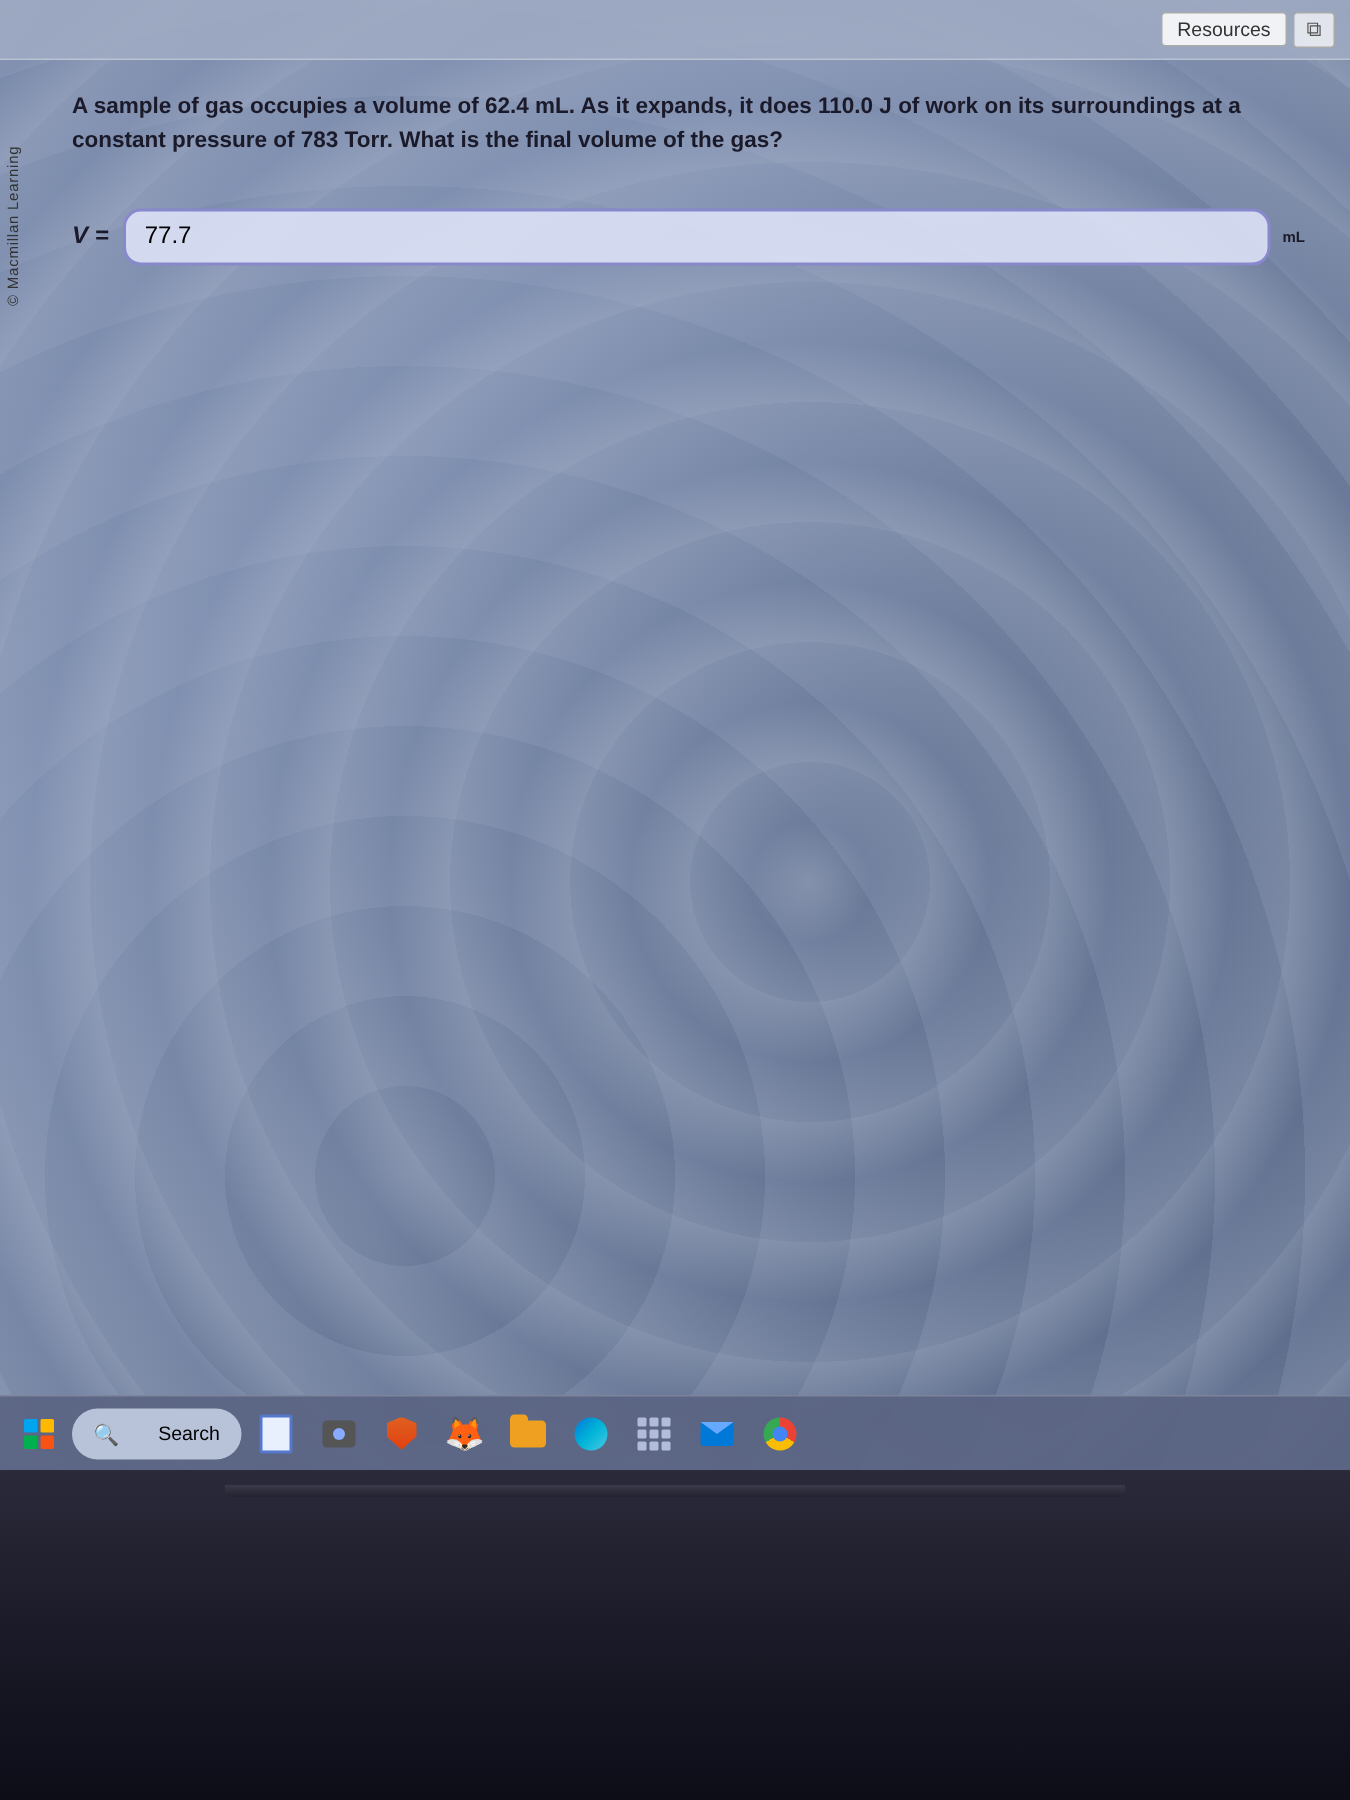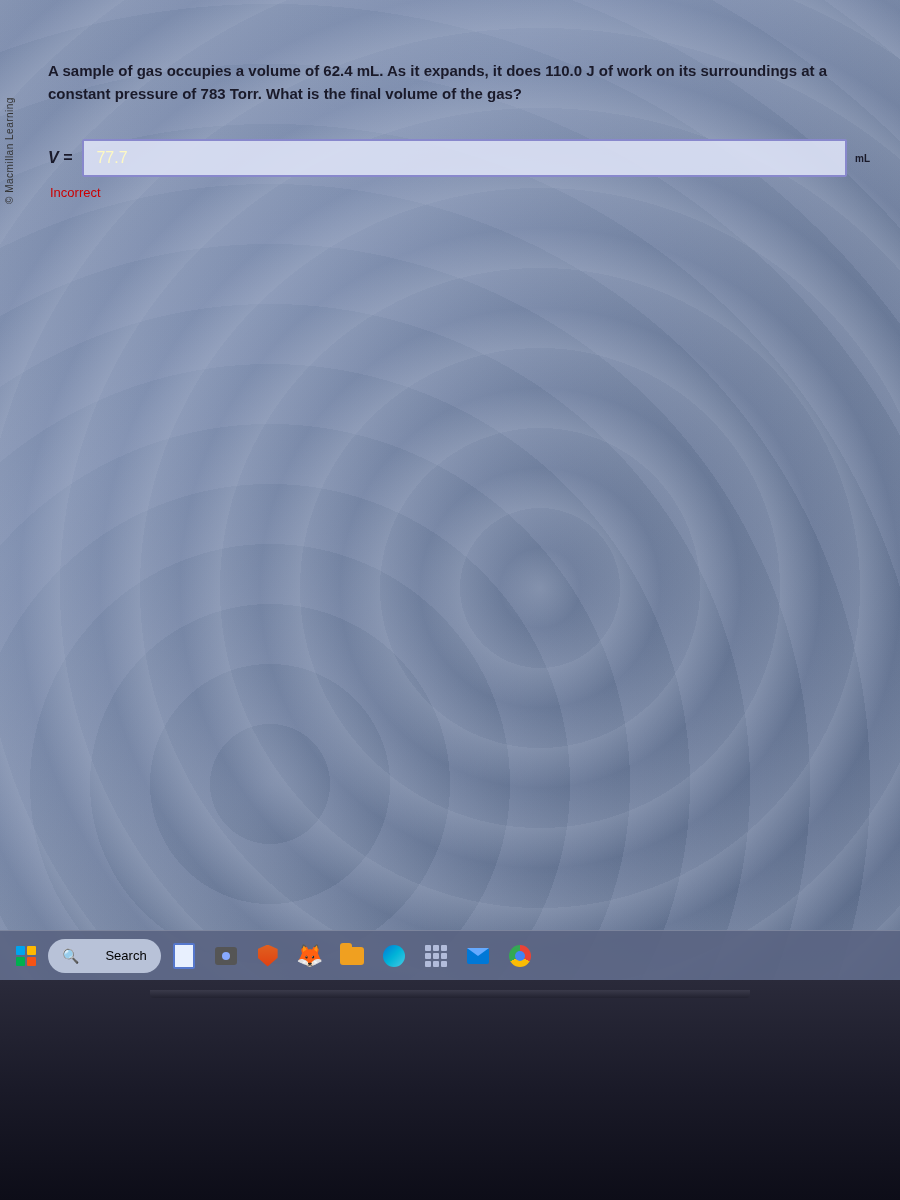--- a/index.html
+++ b/index.html
@@ -139,22 +139,22 @@
       max-width: 820px;
     }
 
     .answer-input {
       width: 100%;
       padding: 8px 12px;
       font-size: 16px;
       background: rgba(220, 225, 245, 0.9);
       border: 2px solid #8888cc;
       outline: none;
-      color: #fef9c3;
-      border-radius: 2px;
+      color: #000000;
+      border-radius: 12px;
     }
 
     .unit-label {
       font-size: 10px;
       color: #1a1a2a;
       font-weight: bold;
       margin-left: 8px;
     }
 
     .incorrect-label {
@@ -377,39 +377,42 @@
       background: linear-gradient(to bottom, #3a3a4a, #222230);
       border-radius: 0 0 4px 4px;
     }
   </style>
 </head>
 <body>
 
 <div class="screen">
   <div class="screen-bg"></div>
 
+  <div class="top-bar">
+    <button class="resources-btn">Resources</button>
+    <div class="close-btn">
+      <span>⧉</span>
+    </div>
+  </div>
 
   <div class="side-label">
     <span>© Macmillan Learning</span>
   </div>
 
   <div class="content">
     <p class="question-text">A sample of gas occupies a volume of 62.4 mL. As it expands, it does 110.0 J of work on its surroundings at a constant pressure of 783 Torr. What is the final volume of the gas?</p>
 
     <div class="answer-row">
       <span class="v-equals">V =</span>
       <div class="answer-input-wrapper">
         <input class="answer-input" type="text" value="77.7" style="">
       </div>
       <span class="unit-label">mL</span>
     </div>
 
-    <div>
-      <span class="incorrect-label">Incorrect</span>
-    </div>
   </div>
 
   <div class="taskbar">
 
     <div class="start-btn">
       <div class="start-icon">
         <div></div>
         <div></div>
         <div></div>
         <div></div>

